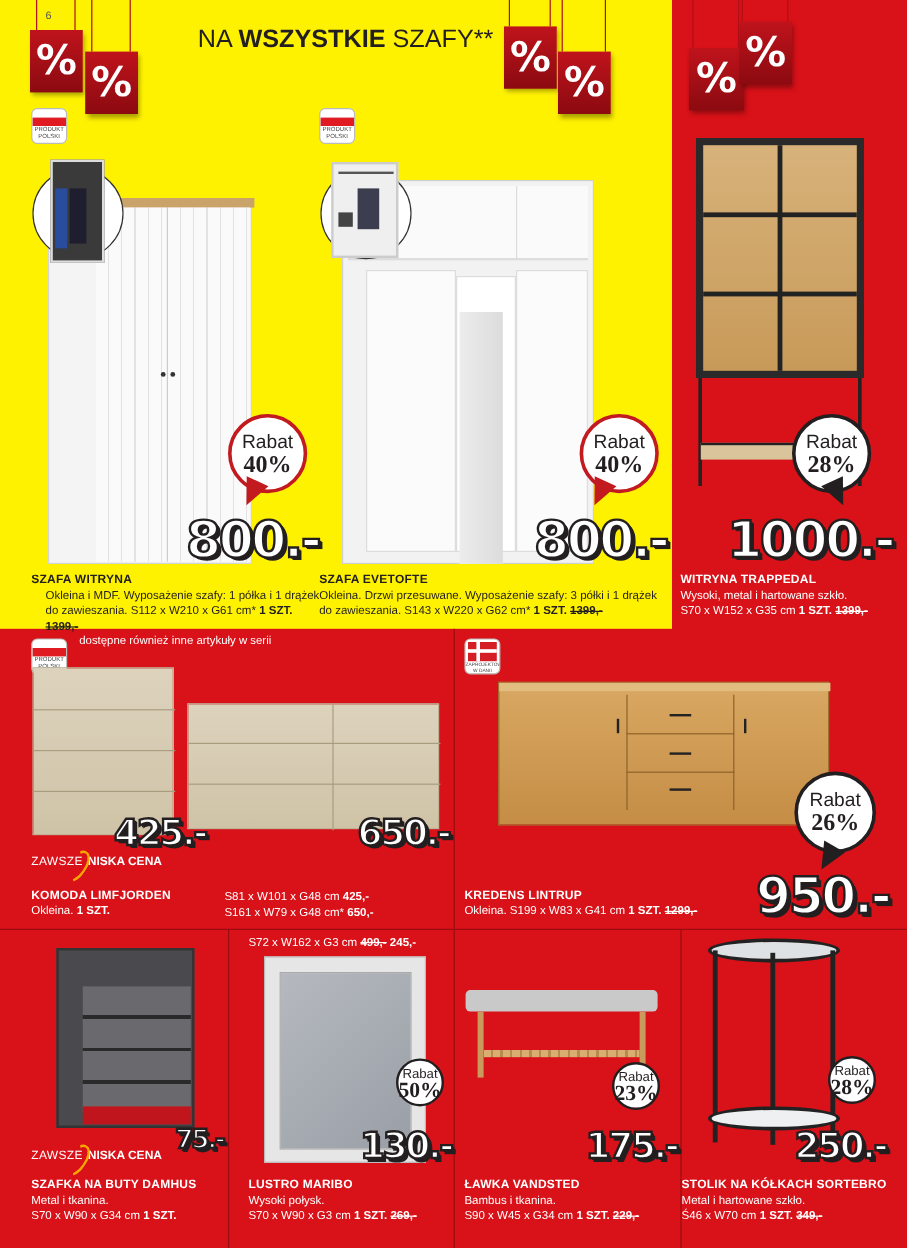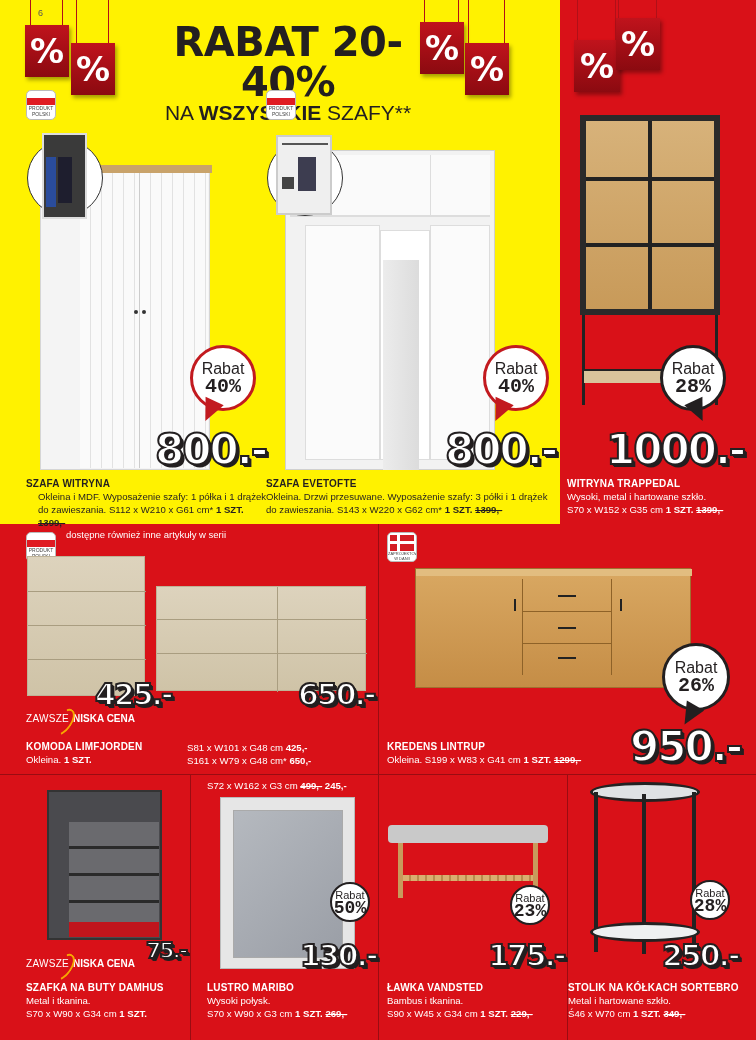--- a/index.html
+++ b/index.html
@@ -17,21 +17,21 @@
 .badge-pl{position:absolute;width:30px;height:30px;background:#fff;border:1px solid #bbb;border-radius:5px;overflow:hidden}
 .badge-pl .stripe{position:absolute;left:0;right:0;top:7px;height:7px;background:#e01b22}
 .badge-pl .txt{position:absolute;left:0;right:0;top:15px;font-size:5px;line-height:5.5px;text-align:center;color:#444}
 .badge-dk{position:absolute;width:30px;height:30px;background:#fff;border:1px solid #bbb;border-radius:5px;overflow:hidden}
 .badge-dk .flag{position:absolute;left:2px;right:2px;top:2px;height:16px;background:#d41d24}
 .badge-dk .flag:before{content:"";position:absolute;left:7px;top:0;bottom:0;width:3px;background:#fff}
 .badge-dk .flag:after{content:"";position:absolute;left:0;right:0;top:6px;height:3px;background:#fff}
 .badge-dk .txt{position:absolute;left:0;right:0;top:19px;font-size:4px;line-height:4.5px;text-align:center;color:#444}
 .bubble{position:absolute;border-radius:50%;background:#fff;text-align:center;color:#231f20;display:flex;flex-direction:column;align-items:center;justify-content:center}
 .bubble .r{font-size:16px;line-height:17px}
-.bubble .p{font-weight:900;font-size:20px;line-height:20px;font-family:Liberation Mono, monospace}
+.bubble .p{font-weight:900;font-size:20px;line-height:20px;font-family:Liberation Serif, serif}
 .bubble.yb{border:3px solid #c21a1f}
 .bubble.rb{border:3px solid #231f20}
 .bubble.sm .r{font-size:11px;line-height:12px}
 .bubble.sm .p{font-size:18px;line-height:14px}
 .price{position:absolute;font-weight:900;font-family:"DejaVu Sans",sans-serif;color:#fff;letter-spacing:-2px;-webkit-text-stroke:2px #231f20;text-shadow:2px 2px 0 #231f20,3px 3px 0 #231f20}
 .ptitle{position:absolute;font-weight:bold;font-size:10px;color:#231f20;letter-spacing:0.2px}
 .pdesc{position:absolute;font-size:9.6px;color:#231f20;line-height:13px}
 .red .ptitle,.red .pdesc,.onred{color:#fff}
 .pdesc b{font-weight:bold}
 .pdesc s{font-weight:bold}
@@ -77,21 +77,20 @@
 <div class="tag" style="left:574px;top:40px;width:46px;height:52px">
     <span>%</span>
   </div>
 <div class="string" style="left:618px;top:0;height:20px"></div>
 <div class="string" style="left:656px;top:0;height:20px"></div>
 <div class="tag" style="left:616px;top:18px;width:44px;height:52px">
     <span>%</span>
   </div>
 
 <div class="headline">
-  <div class="h1">RABAT 20-40%</div>
   <div class="h2"><span>NA </span><b>WSZYSTKIE</b><span> SZAFY**</span></div>
 </div>
 
 <div class="badge-pl" style="left:26px;top:90px">
     <div class="stripe"></div>
     <div class="txt">PRODUKT POLSKI</div>
   </div>
 <div class="badge-pl" style="left:266px;top:90px">
     <div class="stripe"></div>
     <div class="txt">PRODUKT POLSKI</div>

